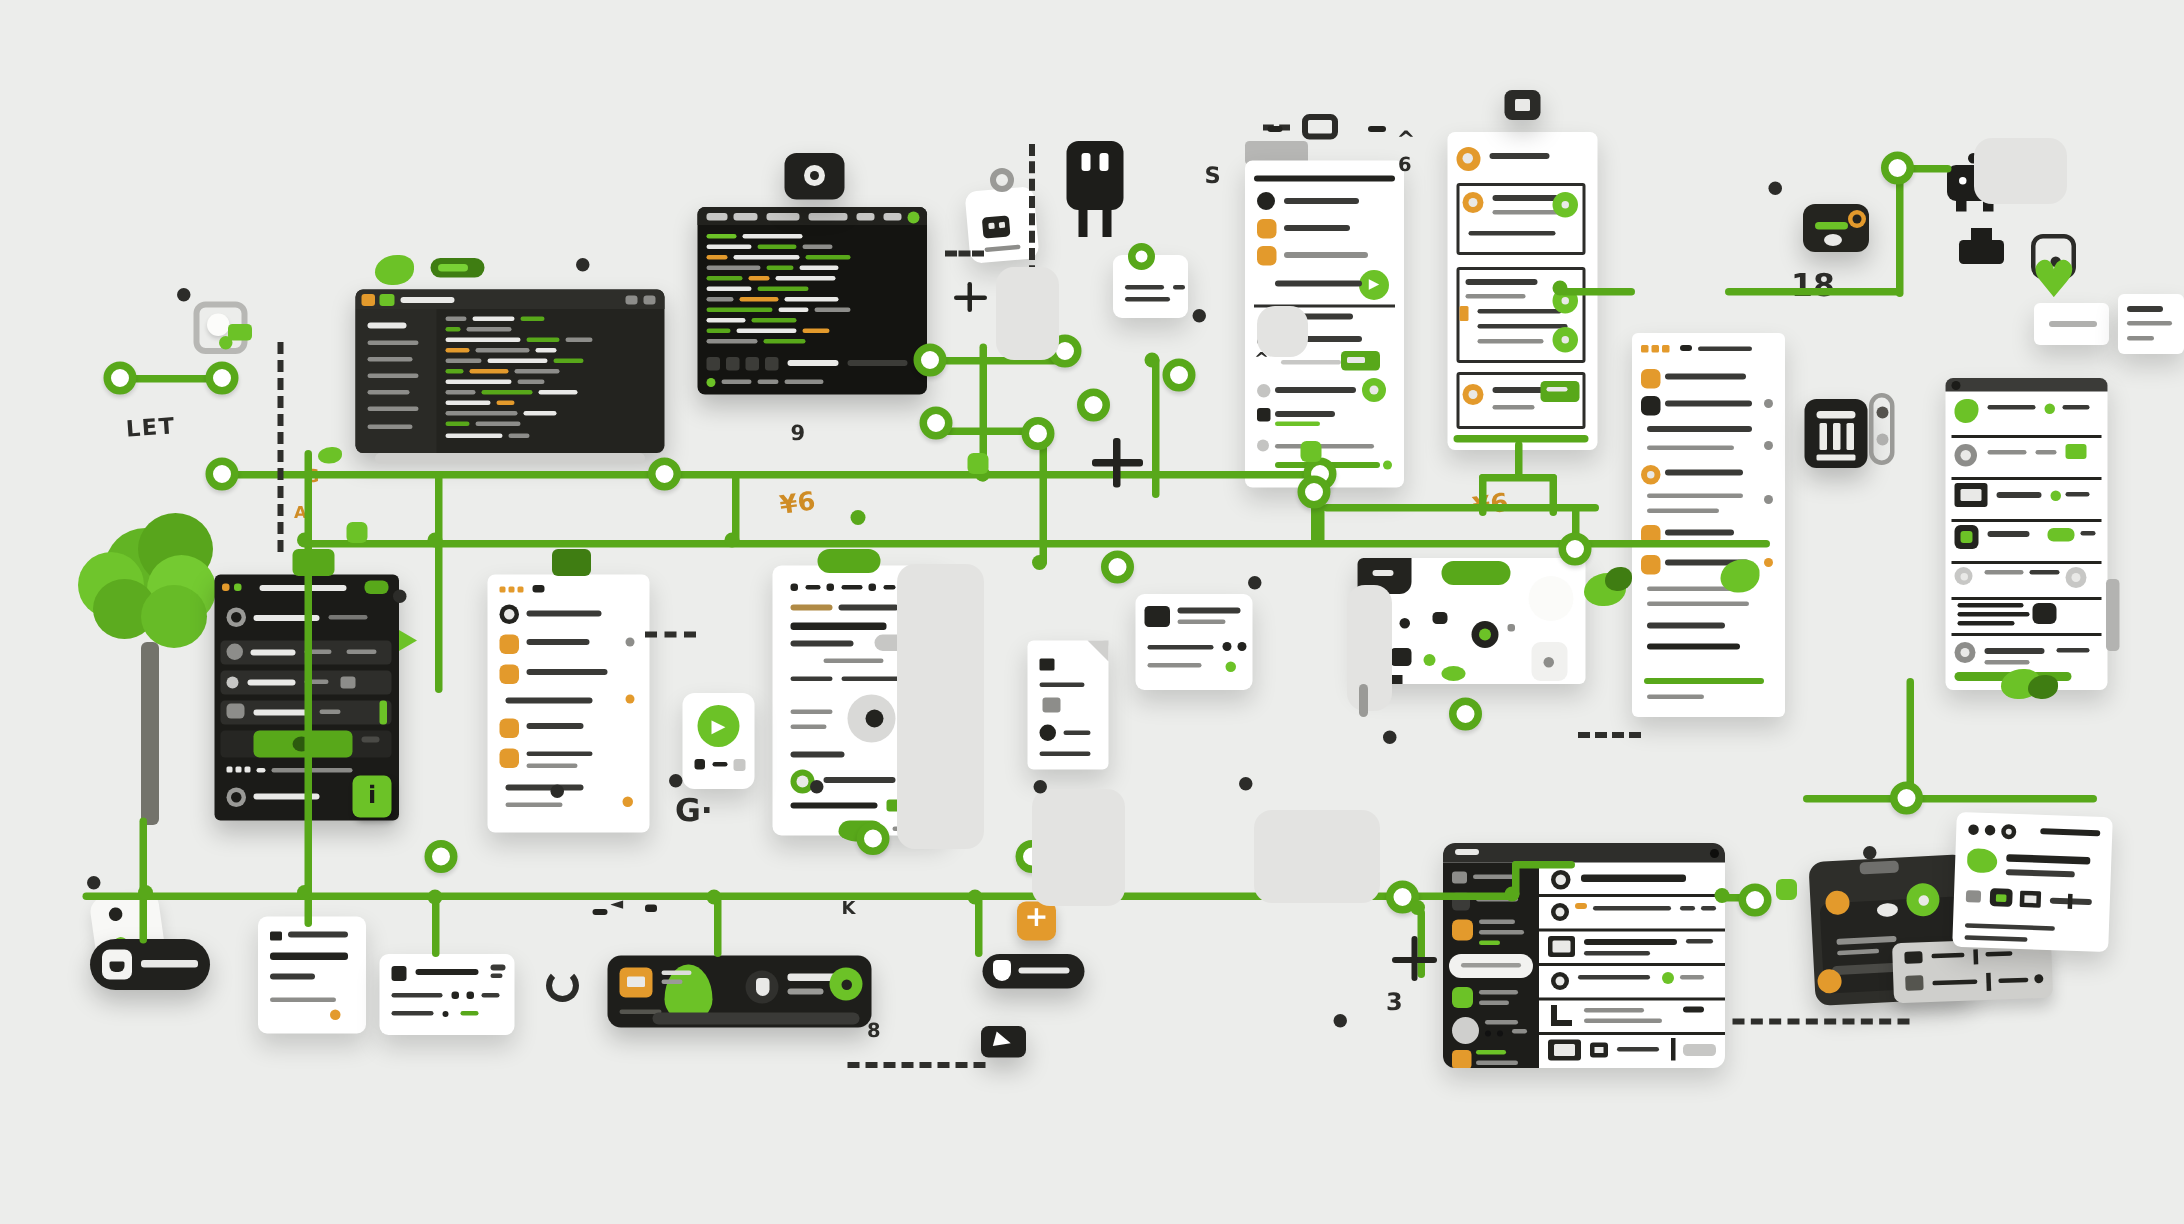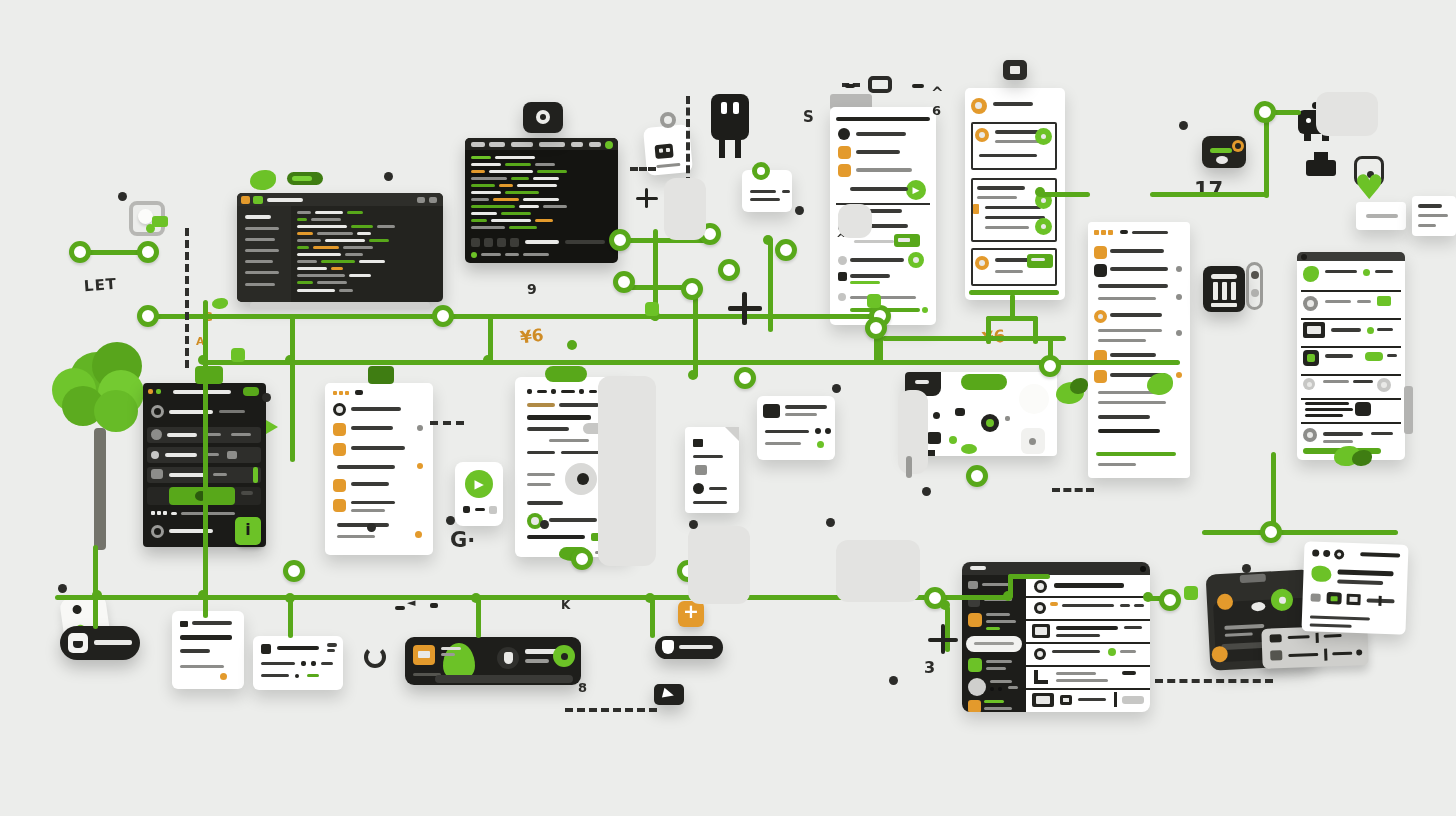--- a/index.html
+++ b/index.html
@@ -669,21 +669,21 @@
   <div style="position:absolute;left:287px;top:172px;width:36px;height:13px;background:#3f7d12;border-radius:7px;"></div>
   <div class="dk" style="left:1003px;top:60px;width:24px;height:20px;background:#2b2b28;border-radius:5px;">
       <div style="position: absolute; left: 7px; top: 6px; width: 10px; height: 8px; background: rgb(233, 233, 231); border-radius: 1px;"></div>
     </div>
   <div class="swirl" style="left:364px;top:646px;"></div>
   <div class="tri" style="left:266px;top:420px;border-top:7px solid transparent;border-bottom:7px solid transparent;border-left:12px solid var(--green-bright);"></div>
 
   <span class="glyph" style="left:84px;top:278px;font-size:15px;letter-spacing:1px;transform:rotate(-4deg);">LET</span>
   <span class="glyph" style="left:520px;top:328px;font-size:17px;color:#cf8c25;transform:rotate(-8deg);">¥6</span>
   <span class="glyph" style="left:982px;top:329px;font-size:17px;color:#cf8c25;transform:rotate(-8deg);">¥6</span>
-  <span class="glyph" style="left:1194px;top:180px;font-size:21px;">17</span>
+  <span class="glyph" style="left:1194px;top:180px;font-size:21px;">18</span>
   <span class="glyph" style="left:803px;top:110px;font-size:15px;">S</span>
   <span class="glyph" style="left:527px;top:282px;font-size:14px;">9</span>
   <span class="glyph" style="left:931px;top:86px;font-size:15px;">^</span>
   <span class="glyph" style="left:932px;top:104px;font-size:13px;">6</span>
   <span class="glyph" style="left:450px;top:530px;font-size:21px;">G·</span>
   <span class="glyph" style="left:924px;top:660px;font-size:16px;">3</span>
   <span class="glyph" style="left:578px;top:681px;font-size:13px;">8</span>
   <span class="glyph" style="left:561px;top:599px;font-size:12px;">K</span>
   <span class="glyph" style="left:203px;top:311px;font-size:12px;color:#cf8c25;">G</span>
   <span class="glyph" style="left:196px;top:336px;font-size:11px;color:#cf8c25;">A</span>

